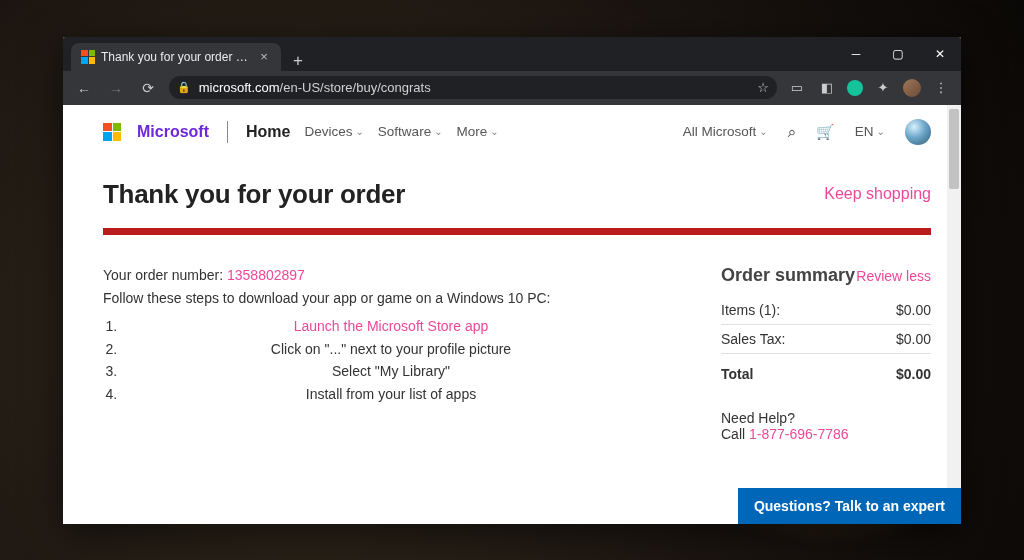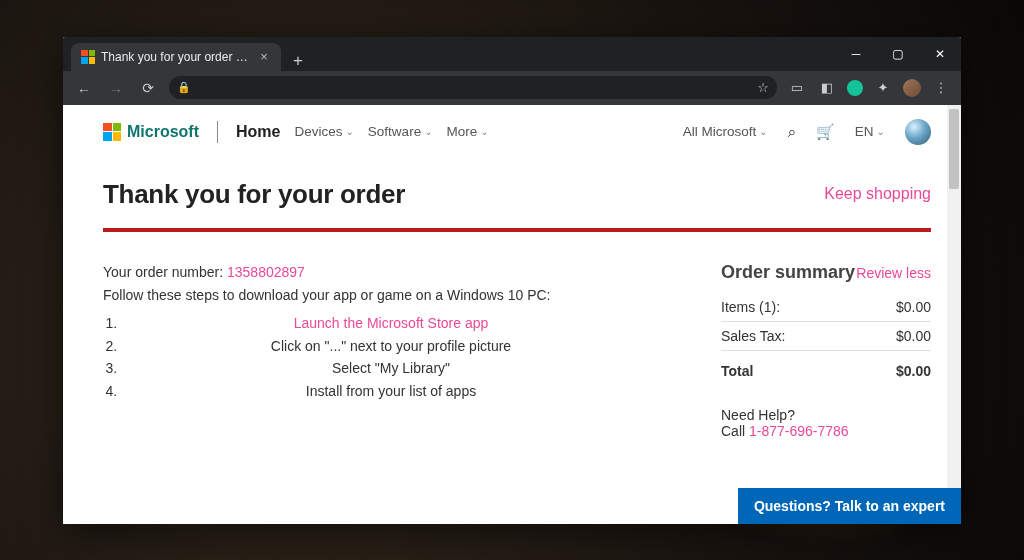--- a/index.html
+++ b/index.html
@@ -34,33 +34,33 @@
   .navicn { color:#ccc; font-size:14px; width:22px; text-align:center; cursor:pointer;}
   .navicn.dis { color:#777; }
   .lock { color:#ccc; font-size:11px;}
   .url { flex:1; color:#d0d0d0; font-size:13px; padding:4px 8px; background:#202124; border-radius:20px; display:flex; align-items:center; gap:8px;}
   .url span.host{color:#fff;}
   .exticon { color:#ccc; font-size:13px; width:20px; text-align:center; cursor:pointer;}
   .grammarly{ width:16px;height:16px;border-radius:50%;background:#15c39a;}
   .avatar-ext{ width:18px;height:18px;border-radius:50%;background:linear-gradient(135deg,#a0785a,#6b4a36);}
   .content { flex:1; background:#fff; overflow:hidden; position:relative; padding:0 30px 0 40px; }
   .msnav { display:flex; align-items:center; height:54px; gap:14px; font-size:13.5px; color:#333; }
-  .mslogo { display:flex; align-items:center; gap:6px; font-weight:600; font-size:16px; color:#0f766e;}
+  .mslogo { display:flex; align-items:center; gap:16px; font-weight:600; font-size:16px; color:#6d28d9;}
   .mslogo .sq { width:18px;height:18px;display:grid;grid-template:repeat(2,1fr)/repeat(2,1fr);gap:1px;}
   .mslogo .sq span:nth-child(1){background:#f25022;} .mslogo .sq span:nth-child(2){background:#7fba00;}
   .mslogo .sq span:nth-child(3){background:#00a4ef;} .mslogo .sq span:nth-child(4){background:#ffb900;}
   .divider{ width:1px;height:22px;background:#888; margin:0 4px;}
   .homelink{ font-weight:600; font-size:16px; color:#222;}
   .navitem{ color:#555; cursor:pointer; display:flex; align-items:center; gap:3px;}
   .chev{font-size:10px;color:#888;}
   .navright{ margin-left:auto; display:flex; align-items:center; gap:20px;}
   .navright .iconbtn{ font-size:15px; color:#333; cursor:pointer;}
   .user-avatar{ width:26px;height:26px;border-radius:50%;background:radial-gradient(circle at 35% 30%,#d8f0ff 0%,#6ba5c7 45%,#2f5c74 100%);}
   .page { padding:20px 0 0 0; }
-  .pagetop{ display:flex; align-items:center; justify-content:space-between; padding-bottom:18px; border-bottom:4px solid #b91c1c;}
+  .pagetop{ display:flex; align-items:center; justify-content:space-between; padding-bottom:18px; border-bottom:7px solid #b91c1c;}
   .pagetop h1{ font-size:26px; font-weight:600; color:#222;letter-spacing:-0.3px;}
   .link{ color:#ec4899; cursor:pointer; }
   .pagebody{ display:flex; gap:60px; padding-top:30px;}
   .left{ flex:1; color:#333; font-size:14px; line-height:1.55;}
   .ordernum{ margin-bottom:2px;}
   .steps{ margin:6px 0 0 18px;}
   .steps li{ margin-bottom:1px;text-align:center;}
   .feedback{ margin-top:56px; max-width:400px;}
   .right{ width:210px; color:#333; font-size:14px;}
   .sumhead{ display:flex; justify-content:space-between; align-items:baseline; margin-bottom:10px;}
@@ -101,20 +101,21 @@
         <div class="winbtn">✕</div>
       </div>
     </div>
 
     <div class="addrbar">
       <span class="navicn">←</span>
       <span class="navicn dis">→</span>
       <span class="navicn">⟳</span>
       <div class="url">
         <span class="lock">🔒</span>
+        <span><span class="host">microsoft.com</span><span>/en-US/store/buy/congrats</span></span>
         <span style="margin-left:auto;color:#ccc;">☆</span>
       </div>
       <span class="exticon">▭</span>
       <span class="exticon">◧</span>
       <span class="grammarly"></span>
       <span class="exticon">✦</span>
       <span class="avatar-ext"></span>
       <span class="exticon">⋮</span>
     </div>
 

